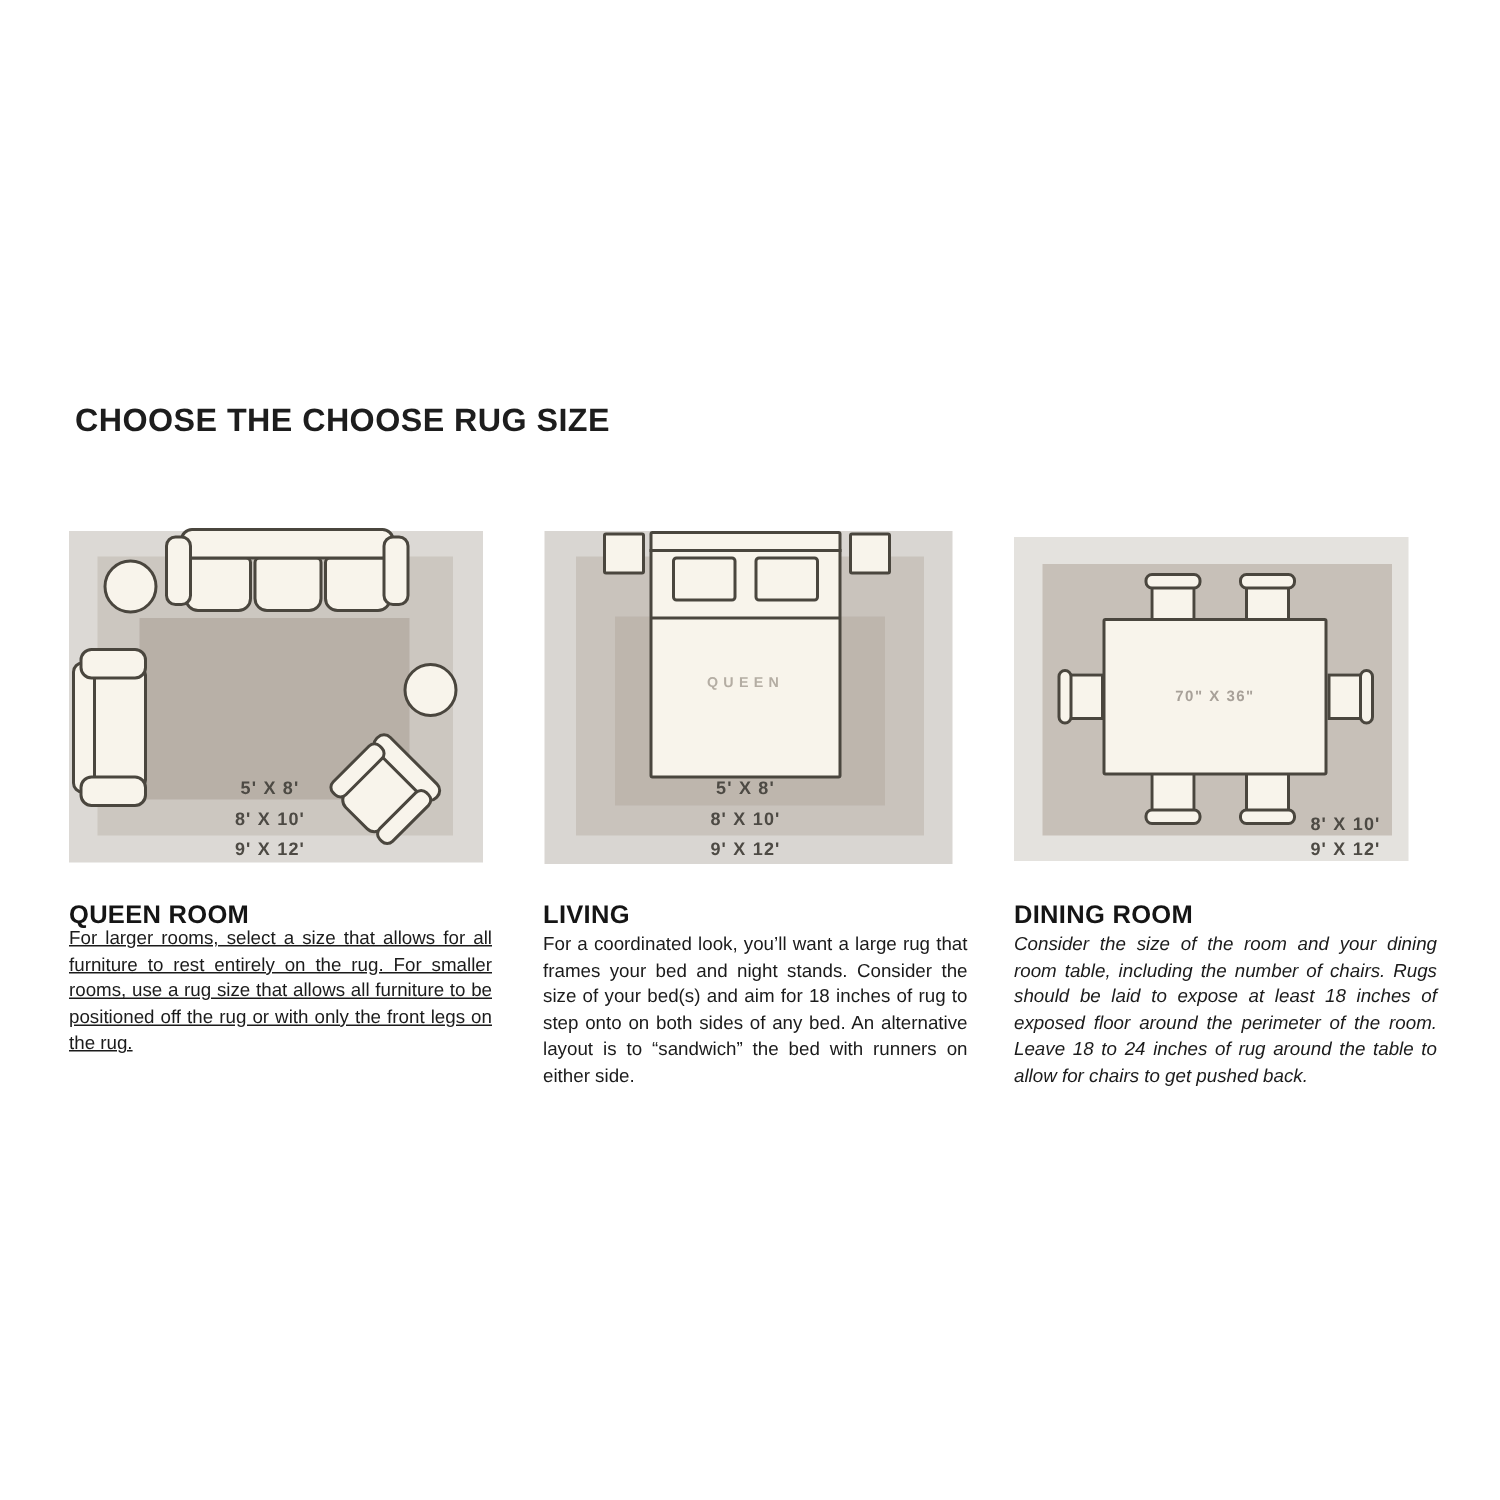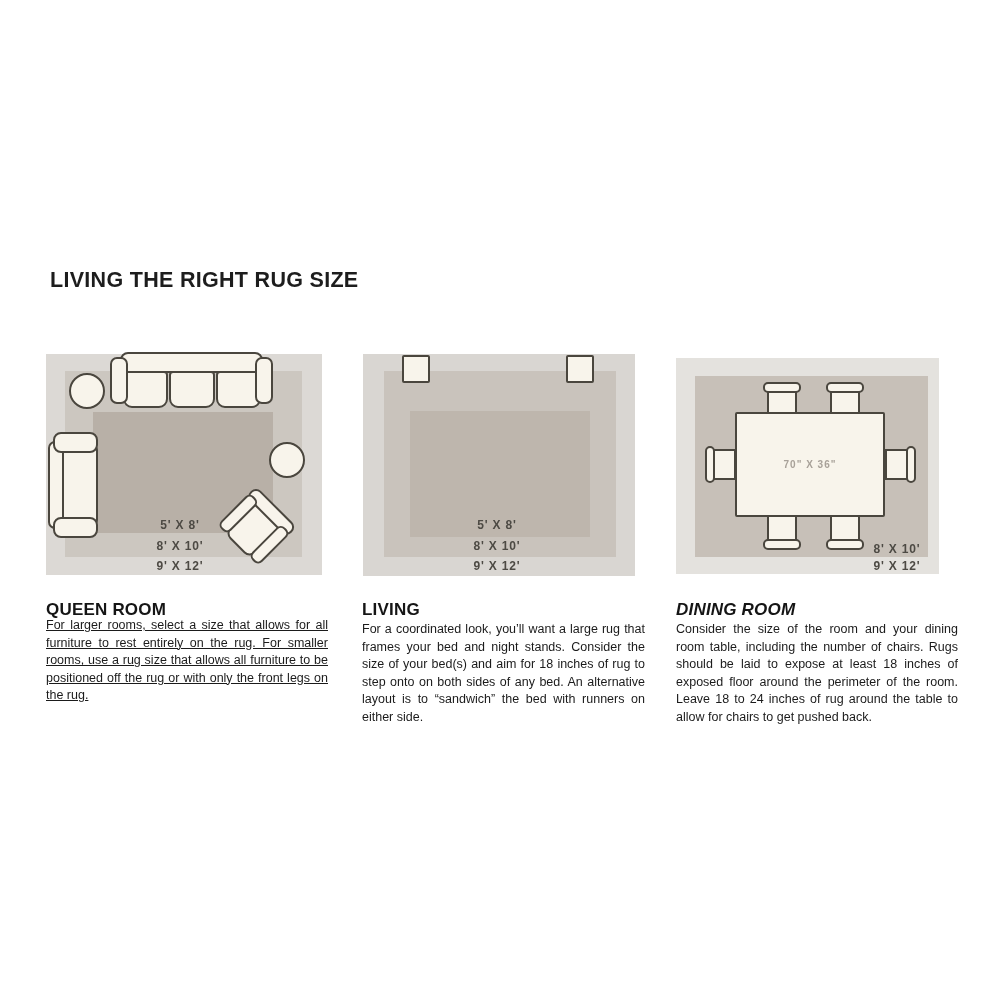--- a/index.html
+++ b/index.html
@@ -43,21 +43,21 @@
     position:absolute; margin:0; font-size:12.5px; line-height:17.6px;
     color:#1b1b1b; text-align:justify;
   }
   .inline-line { position:absolute; background:#4a463e; }
 </style>
 </head>
 <body>
 
 <div class="canvas">
 
-  <h1 class="title" style="left:50px; top:268px;">LIVING THE RIGHT RUG SIZE</h1>
+  <h1 class="title" style="left:50px; top:268px;">CHOOSE THE CHOOSE RUG SIZE</h1>
 
   <div class="panel" style="left:46px; top:354px; width:276px; height:221px;">
     <div class="rug" style="left:0; top:0; width:276px; height:221px; background:#dcd9d5;"></div>
     <div class="rug" style="left:19px; top:17px; width:237px; height:186px; background:#ccc7c0;"></div>
     <div class="rug" style="left:47px; top:58px; width:180px; height:121px; background:#b8b0a7;"></div>
 
     <div class="abs" style="left:64px; top:-2px; width:163px; height:56px;">
       <div class="f" style="left:13px; top:19px; width:45px; height:37px; border-radius:4px 4px 9px 9px;"></div>
       <div class="f" style="left:59px; top:19px; width:46px; height:37px; border-radius:4px 4px 9px 9px;"></div>
       <div class="f" style="left:106px; top:19px; width:45px; height:37px; border-radius:4px 4px 9px 9px;"></div>
@@ -90,20 +90,28 @@
   </div>
 
   <div class="panel" style="left:363px; top:354px; width:272px; height:222px;">
     <div class="rug" style="left:0; top:0; width:272px; height:222px; background:#d9d6d2;"></div>
     <div class="rug" style="left:21px; top:17px; width:232px; height:186px; background:#c9c3bc;"></div>
     <div class="rug" style="left:47px; top:57px; width:180px; height:126px; background:#beb6ad;"></div>
 
     <div class="f" style="left:39px; top:1px; width:28px; height:28px; border-radius:2px;"></div>
     <div class="f" style="left:203px; top:1px; width:28px; height:28px; border-radius:2px;"></div>
 
+    <div class="abs" style="left:70px; top:0; width:128px; height:165px;">
+      <div class="f" style="left:0; top:0; width:128px; height:165px; border-radius:2px;"></div>
+      <div class="abs" style="left:0; top:0; width:128px; height:12px; border-bottom:2px solid #4a463e;"></div>
+      <div class="inline-line" style="left:1px; top:57px; width:126px; height:2px;"></div>
+      <div class="f" style="left:15px; top:17px; width:43px; height:30px; border-radius:3px;"></div>
+      <div class="f" style="left:70px; top:17px; width:43px; height:30px; border-radius:3px;"></div>
+      <div class="bed-label" style="top:96px;">QUEEN</div>
+    </div>
 
     <div class="size-label" style="left:134px; top:164px;">5' X 8'</div>
     <div class="size-label" style="left:134px; top:185px;">8' X 10'</div>
     <div class="size-label" style="left:134px; top:205px;">9' X 12'</div>
   </div>
 
   <div class="panel" style="left:676px; top:358px; width:263px; height:216px;">
     <div class="rug" style="left:0; top:0; width:263px; height:216px; background:#e4e2de;"></div>
     <div class="rug" style="left:19px; top:18px; width:233px; height:181px; background:#c7c0b8;"></div>
 
@@ -142,16 +150,16 @@
     <div class="size-label" style="left:221px; top:184px;">8' X 10'</div>
     <div class="size-label" style="left:221px; top:201px;">9' X 12'</div>
   </div>
 
   <h2 class="heading" style="left:46px; top:600px;">QUEEN ROOM</h2>
   <p class="desc" style="left:46px; top:617px; width:282px;text-decoration:underline;">For larger rooms, select a size that allows for all furniture to rest entirely on the rug. For smaller rooms, use a rug size that allows all furniture to be positioned off the rug or with only the front legs on the rug.</p>
 
   <h2 class="heading" style="left:362px; top:600px;">LIVING</h2>
   <p class="desc" style="left:362px; top:621px; width:283px;">For a coordinated look, you’ll want a large rug that frames your bed and night stands. Consider the size of your bed(s) and aim for 18 inches of rug to step onto on both sides of any bed. An alternative layout is to “sandwich” the bed with runners on either side.</p>
 
-  <h2 class="heading" style="left:676px; top:600px;font-style:italic;">DINING ROOM</h2>
-  <p class="desc" style="left:676px; top:621px; width:282px;">Consider the size of the room and your dining room table, including the number of chairs. Rugs should be laid to expose at least 18 inches of exposed floor around the perimeter of the room. Leave 18 to 24 inches of rug around the table to allow for chairs to get pushed back.</p>
+  <h2 class="heading" style="left:676px; top:600px;">DINING ROOM</h2>
+  <p class="desc" style="left:676px; top:621px; width:282px;font-style:italic;">Consider the size of the room and your dining room table, including the number of chairs. Rugs should be laid to expose at least 18 inches of exposed floor around the perimeter of the room. Leave 18 to 24 inches of rug around the table to allow for chairs to get pushed back.</p>
 
 </div>
 
 </body></html>

